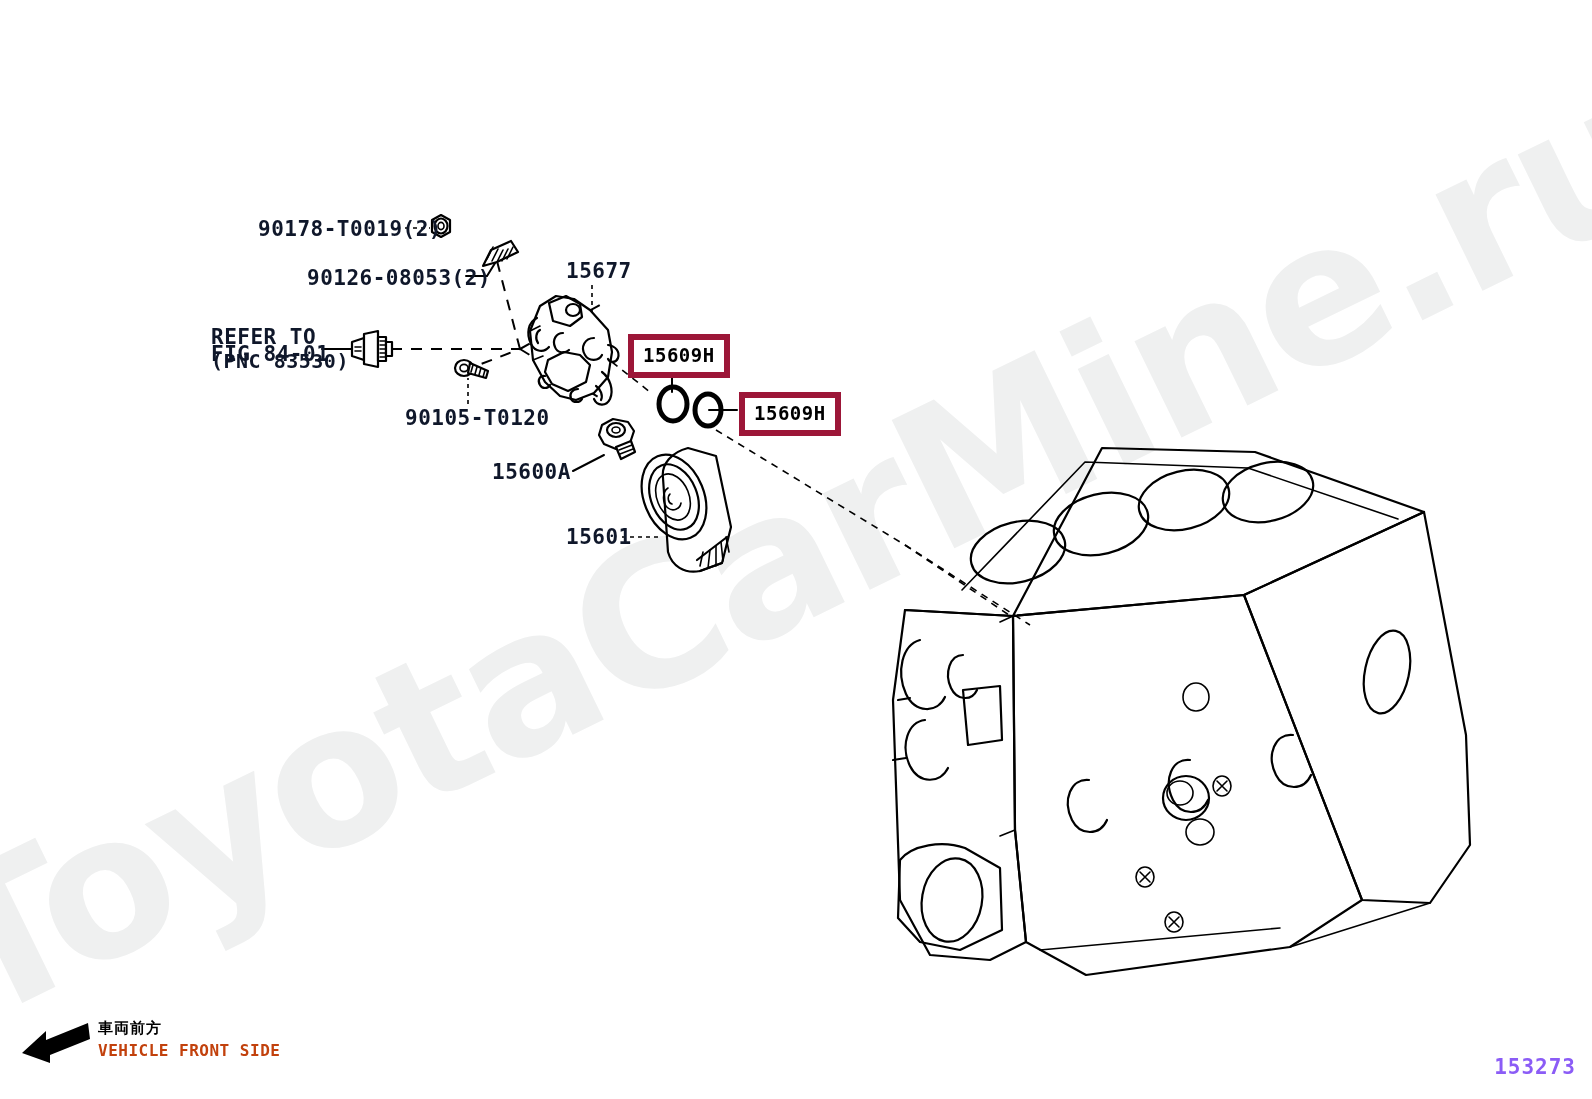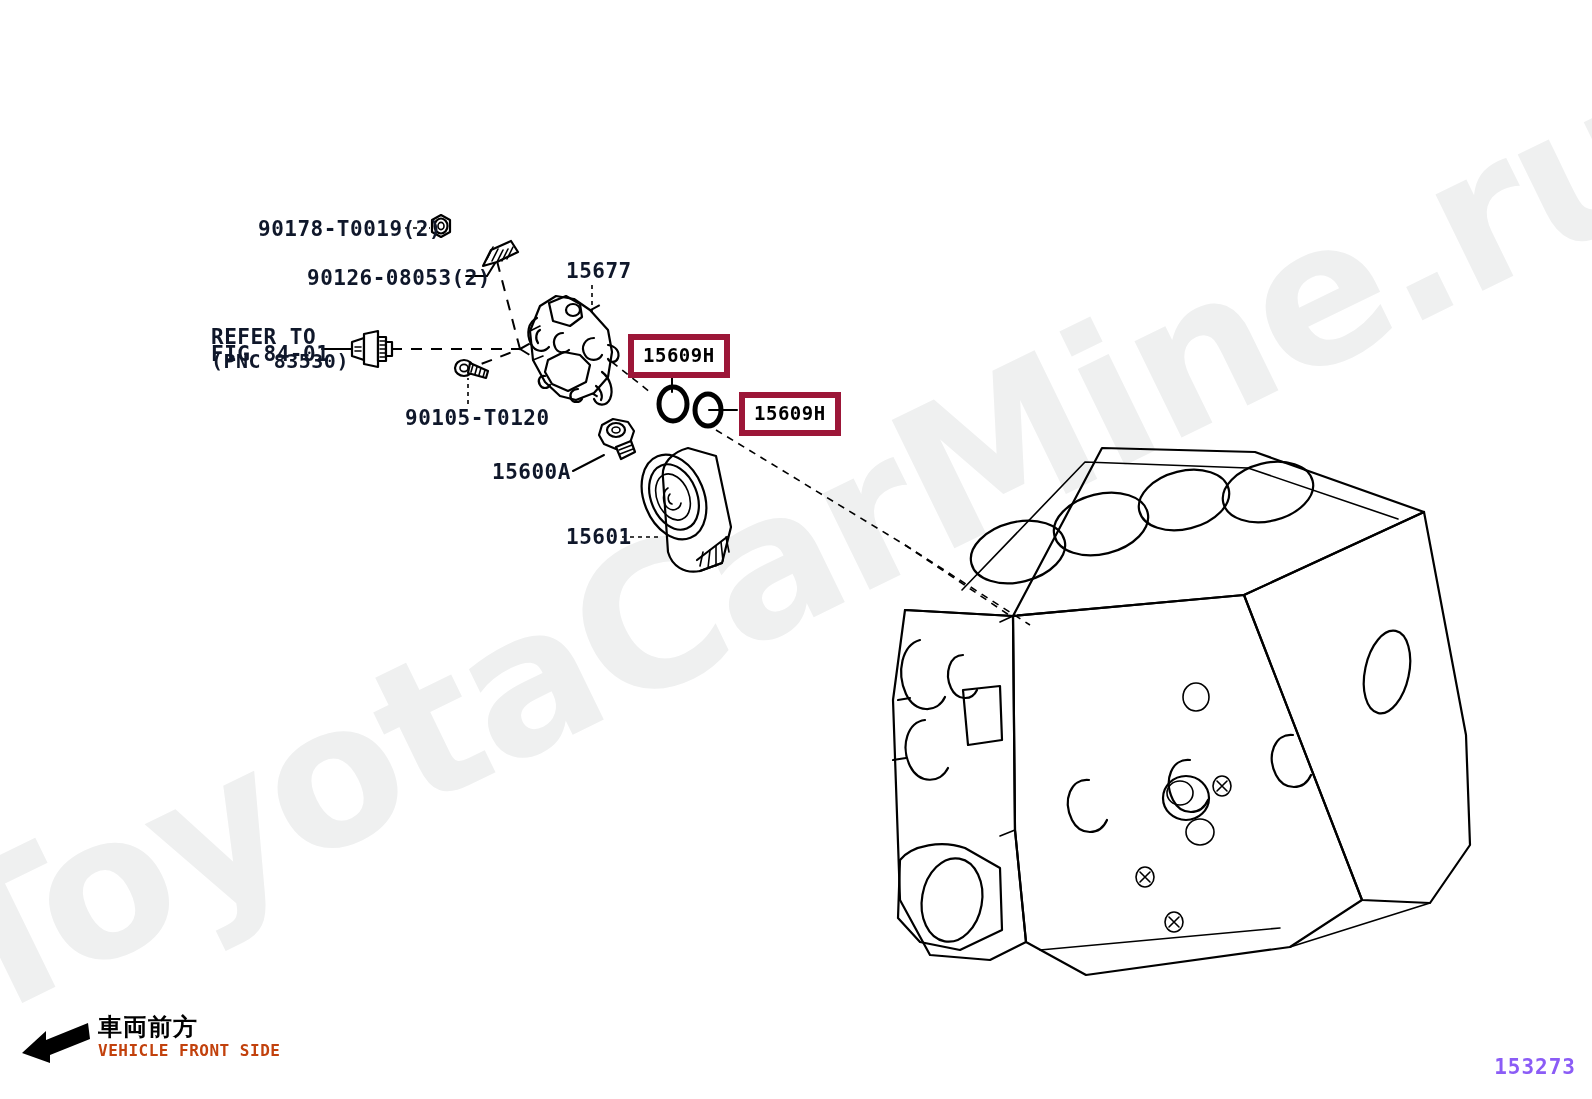--- a/index.html
+++ b/index.html
@@ -85,22 +85,22 @@
     width: 70px;
     height: 46px;
     margin-right: 8px;
   }
   #front-side .fs-text {
     display: flex;
     flex-direction: column;
     justify-content: center;
   }
   .fs-jp {
-    font-family: Liberation Serif, serif;
-    font-size: 24px;
+    font-family: Liberation Sans, sans-serif;
+    font-size: 15px;
     font-weight: 700;
     color: #000;
     line-height: 23px;
     letter-spacing: 1px;
   }
   .fs-en {
     font-family: "DejaVu Sans Mono", "Liberation Mono", monospace;
     font-size: 16px;
     font-weight: 700;
     color: #c2410c;

